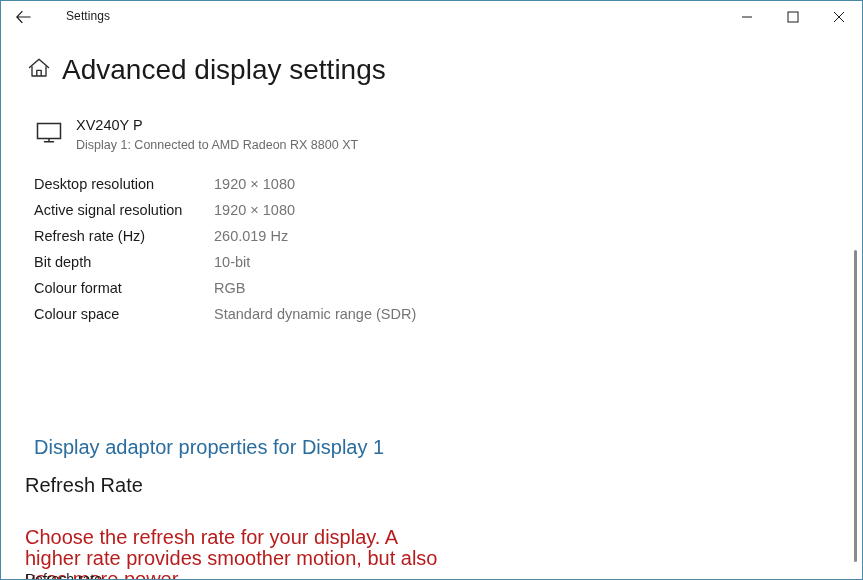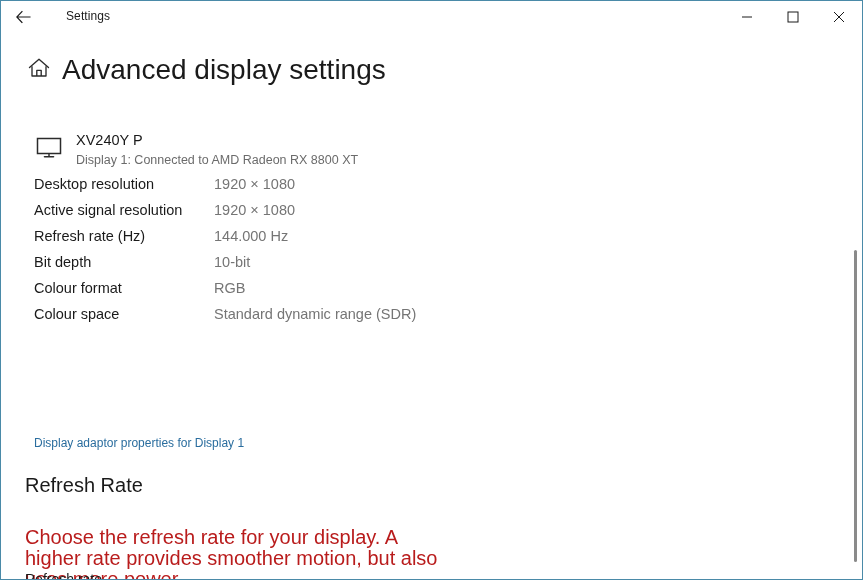--- a/index.html
+++ b/index.html
@@ -100,21 +100,21 @@
     position: absolute;
     left: 0;
     top: 110px;
     width: 845px;
     height: 470px;
   }
 
   .monitor-row {
     position: absolute;
     left: 33px;
-    top: 20px;
+    top: 5px;
     display: flex;
     align-items: flex-start;
   }
   .monitor-icon {
     width: 30px;
     height: 30px;
     display: flex;
     align-items: center;
     justify-content: center;
     margin-top: 2px;
@@ -147,21 +147,21 @@
     white-space: nowrap;
     margin-left: 24px;
   }
   .spec-label { color: #1a1a1a; width: 180px; }
   .spec-value { color: #757575; }
 
   .adaptor-link {
     position: absolute;
     left: 33px;
     top: 325px;
-    font-size: 12px;
+    font-size: 20px;
     color: #2a6d9e;
     text-decoration: none;
     cursor: pointer;
     white-space: nowrap;
   }
 
   .section-title {
     position: absolute;
     left: 24px;
     top: 361px;
@@ -283,21 +283,21 @@
         <tr>
           <td class="spec-label">Desktop resolution</td>
           <td class="spec-value">1920 × 1080</td>
         </tr>
         <tr>
           <td class="spec-label">Active signal resolution</td>
           <td class="spec-value">1920 × 1080</td>
         </tr>
         <tr>
           <td class="spec-label">Refresh rate (Hz)</td>
-          <td class="spec-value">144.000 Hz</td>
+          <td class="spec-value">260.019 Hz</td>
         </tr>
         <tr>
           <td class="spec-label">Bit depth</td>
           <td class="spec-value">10-bit</td>
         </tr>
         <tr>
           <td class="spec-label">Colour format</td>
           <td class="spec-value">RGB</td>
         </tr>
         <tr>

